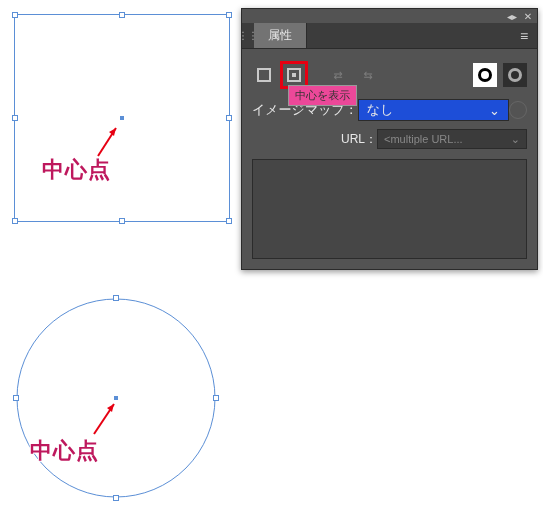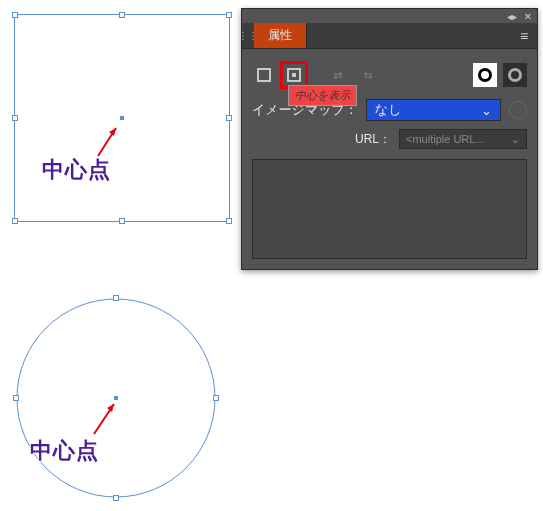--- a/index.html
+++ b/index.html
@@ -33,21 +33,21 @@
     background: #5b8fd6;
   }
   .anno-arrow {
     position: absolute;
     color: #e60012;
     font-size: 14px;
     pointer-events: none;
   }
   .anno-label {
     position: absolute;
-    color: #4c1d95;
+    color: #be185d;
     font-weight: 900;
     font-size: 22px;
     letter-spacing: 1px;
     text-shadow: 1px 0 #fff, -1px 0 #fff, 0 1px #fff, 0 -1px #fff;
   }
   .circle-shape {
     position: absolute;
     left: 16px;
     top: 298px;
     width: 200px;
@@ -89,21 +89,21 @@
     background: #3c3c3c;
     height: 26px;
     border-bottom: 1px solid #2b2b2b;
   }
   .tab-grip {
     width: 12px; height: 26px;
     display:flex;align-items:center;justify-content:center;
     color:#aaa;font-size:10px;
   }
   .tab {
-    background: #c2410c;
+    background: #737373;
     padding: 4px 14px;
     font-size: 12px;
     border-right: 1px solid #2b2b2b;
   }
   .menu-burger {
     margin-left: auto;
     width: 26px; height: 26px;
     display:flex;align-items:center;justify-content:center;
     color:#ccc;font-size:14px;cursor:pointer;
   }
@@ -163,55 +163,54 @@
     width:14px;height:14px;border:3px solid #aaa;border-radius:50%;
   }
   .spacer { flex: 1; }
   .arrow-ico {
     width:18px;font-size:11px;color:#c9c9c9;text-align:center;
   }
   .tooltip {
     position: absolute;
     left: 36px;
     top: 30px;
-    background: #ef4444;
+    background: #ec4899;
     color: #333;
     font-size: 11px;
     padding: 2px 6px;
     border: 1px solid #999;
     white-space: nowrap;
     z-index: 2;
-    font-style: italic;
   }
   .map-row {
-    display:flex;align-items:center;gap:8px;
+    display:flex;align-items:center;
     padding:4px 0;
     font-size:13px;
   }
   .map-row .select {
     flex:1;
     background:#1d4ed8;
     border:1px solid #2b2b2b;
     height:22px;
     display:flex;align-items:center;justify-content:space-between;
     padding:0 8px;
     cursor:pointer;
   }
   .globe {
     width:18px;height:18px;border:1px solid #777;border-radius:50%;
     position:relative;opacity:.5;
   }
   .url-row{
-    display:flex;align-items:center;gap:8px;
+    display:flex;align-items:center;
     padding:4px 0 10px 0;
     font-size:12px;
     justify-content:flex-end;
   }
   .url-row .urlfield{
-    width:128px;height:20px;
+    width:150px;height:20px;
     background:#3b3b3b;border:1px solid #2b2b2b;
     color:#888;padding:0 6px;font-size:11px;
     display:flex;align-items:center;
     overflow:hidden;white-space:nowrap;
   }
   .preview {
     height:100px;
     background:#464646;
     border:1px solid #2b2b2b;
   }

